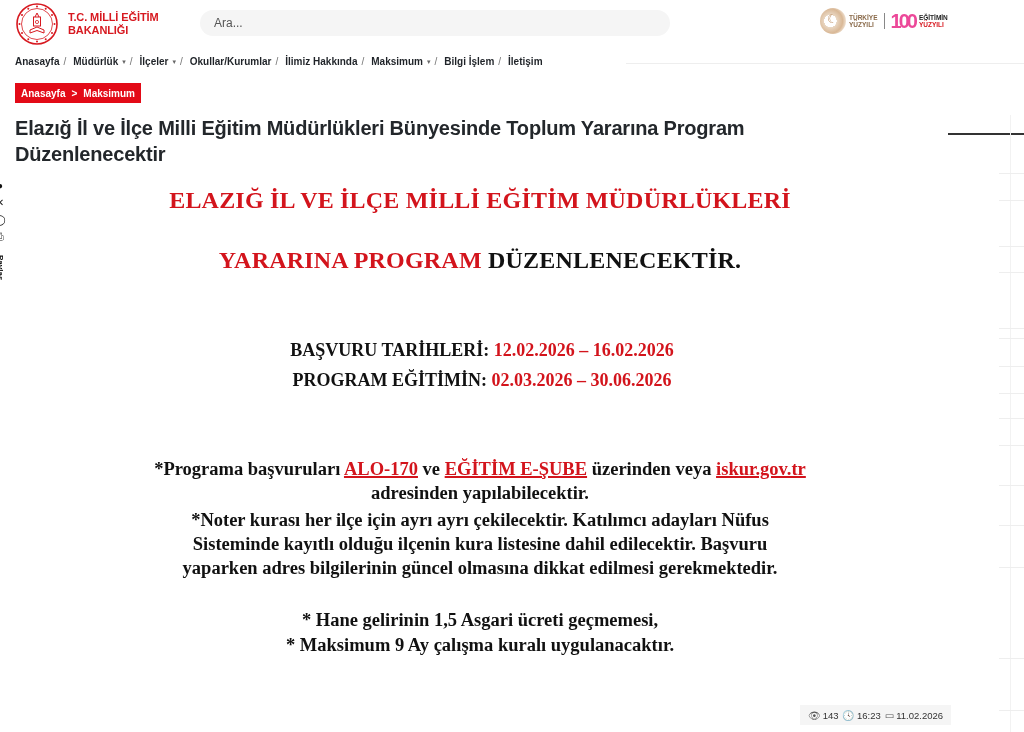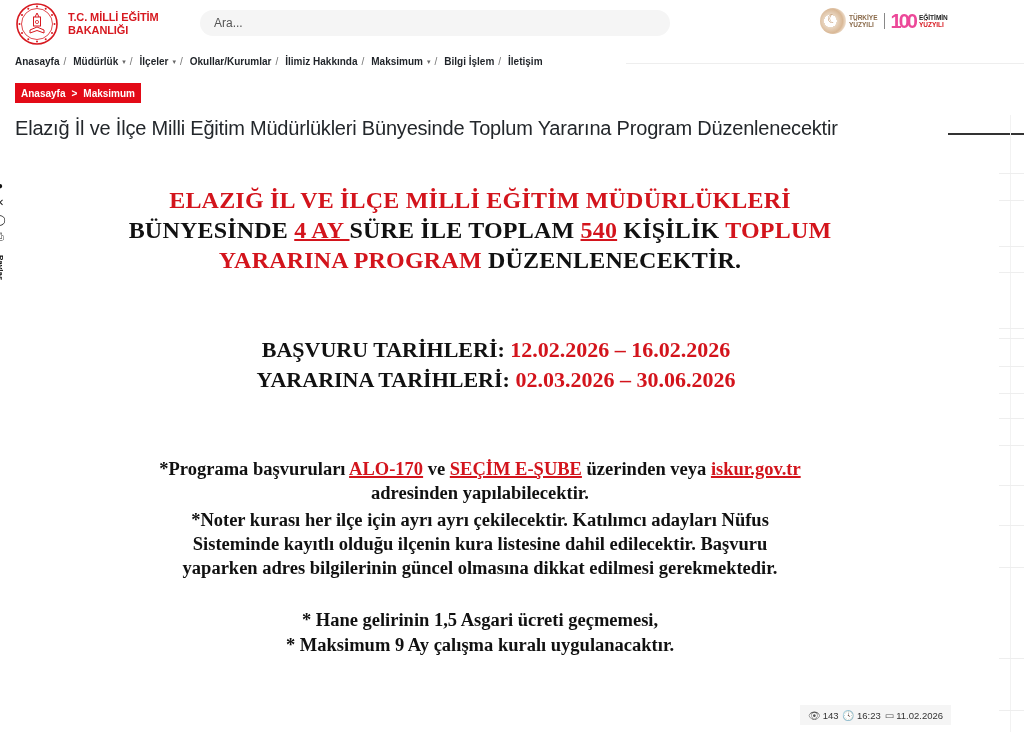--- a/index.html
+++ b/index.html
@@ -30,37 +30,37 @@
   .nav-sep { color: #777; font-weight: 400; margin: 0 7px 0 4px; }
   .caret { font-size: 7px; margin-left: 4px; color: #666; }
   .nav-line { position: absolute; left: 626px; top: 63px; width: 398px; height: 1px; background: #eeeeee; }
 
   
   .crumb { position: absolute; left: 15px; top: 83px; height: 20px; background: #e30a17; color: #fff; font-size: 10px; font-weight: 700; display: flex; align-items: center; padding: 0 6px; }
   .crumb span { cursor: pointer; }
   .crumb .gt { margin: 0 6px; cursor: default; }
 
   
-  .title { position: absolute; left: 15px; top: 115px; width: 880px; font-size: 20px; line-height: 26px; font-weight: 400; color: #23272b; letter-spacing: -0.2px; }
+  .title { position: absolute; left: 15px; top: 115px; width: 880px; font-size: 20px; line-height: 26px; font-weight: 700; color: #23272b; letter-spacing: -0.2px; }
   .title-rule { position: absolute; left: 948px; top: 133px; width: 76px; height: 2px; background: #333; }
 
   
   .share-rail { position: absolute; left: -6px; top: 180px; width: 12px; display: flex; flex-direction: column; align-items: center; gap: 6px; font-size: 10px; color: #111; }
   .share-rail .vert { writing-mode: vertical-rl; font-size: 8px; font-weight: 700; margin-top: 6px; }
 
   
   .right-rail { position: absolute; left: 1010px; top: 115px; width: 1px; height: 617px; background: #f2f2f2; }
   .right-tick { position: absolute; left: 999px; width: 25px; height: 1px; background: #eeeeee; }
 
   
   .announce { position: absolute; left: 40px; top: 170px; width: 880px; height: 520px; font-family: "Liberation Serif", "DejaVu Serif", serif; font-weight: 700; color: #111; text-align: center; }
   .red { color: #d3141c; }
   .u { text-decoration: underline; text-decoration-thickness: 2px; }
   .a1 { position: absolute; left: 0; width: 880px; font-size: 24px; line-height: 30px; letter-spacing: 0.2px; }
-  .a2 { position: absolute; left: 16px; width: 880px; font-size: 22px; line-height: 30px; }
+  .a2 { position: absolute; left: 2px; width: 880px; font-size: 18px; line-height: 30px; }
   .a3 { position: absolute; left: 0; width: 880px; font-size: 18.5px; line-height: 24.5px; }
   .a4 { position: absolute; left: 0; width: 880px; font-size: 18.5px; line-height: 26px; }
 
   
   .meta { position: absolute; left: 800px; top: 705px; height: 20px; background: #f5f5f5; display: flex; align-items: center; padding: 0 8px; font-size: 9.5px; color: #333; gap: 4px; }
   .meta .ic { font-size: 10px; color: #555; }
   .meta .grp { display: flex; align-items: center; gap: 2px; }
 </style>
 </head>
 <body>
@@ -185,36 +185,33 @@
 <div class="right-tick" style="top:418px"></div>
 <div class="right-tick" style="top:445px"></div>
 <div class="right-tick" style="top:485px"></div>
 <div class="right-tick" style="top:525px"></div>
 <div class="right-tick" style="top:567px"></div>
 <div class="right-tick" style="top:658px"></div>
 <div class="right-tick" style="top:710px"></div>
 
 <div class="announce">
   <div class="a1 red" style="top:15px">ELAZIĞ İL VE İLÇE MİLLİ EĞİTİM MÜDÜRLÜKLERİ</div>
-  <div class="a1" style="top:45px">
-    <span>BÜNYESİNDE </span><span class="red u">4 AY </span><span>SÜRE İLE TOPLAM </span><span class="red u">540</span><span> KİŞİLİK </span><span class="red">TOPLUM</span>
-  </div>
   <div class="a1" style="top:75px">
     <span class="red">YARARINA PROGRAM</span><span> DÜZENLENECEKTİR.</span>
   </div>
 
   <div class="a2" style="top:165px">
     <span>BAŞVURU TARİHLERİ: </span><span class="red">12.02.2026 – 16.02.2026</span>
   </div>
   <div class="a2" style="top:195px">
-    <span>YARARINA TARİHLERİ: </span><span class="red">02.03.2026 – 30.06.2026</span>
+    <span>PROGRAM EĞİTİMİN: </span><span class="red">02.03.2026 – 30.06.2026</span>
   </div>
 
   <div class="a3" style="top:287px">
-    <span>*Programa başvuruları </span><span class="red u">ALO-170</span><span> ve </span><span class="red u">SEÇİM E-ŞUBE</span><span> üzerinden veya </span><span class="red u">iskur.gov.tr</span>
+    <span>*Programa başvuruları </span><span class="red u">ALO-170</span><span> ve </span><span class="red u">EĞİTİM E-ŞUBE</span><span> üzerinden veya </span><span class="red u">iskur.gov.tr</span>
   </div>
   <div class="a3" style="top:311px">adresinden yapılabilecektir.</div>
   <div class="a3" style="top:362px">Sisteminde kayıtlı olduğu ilçenin kura listesine dahil edilecektir. Başvuru</div>
   <div class="a3" style="top:338px">*Noter kurası her ilçe için ayrı ayrı çekilecektir. Katılımcı adayları Nüfus</div>
   <div class="a3" style="top:386px">yaparken adres bilgilerinin güncel olmasına dikkat edilmesi gerekmektedir.</div>
 
   <div class="a4" style="top:437px">* Hane gelirinin 1,5 Asgari ücreti geçmemesi,</div>
   <div class="a4" style="top:462px">* Maksimum 9 Ay çalışma kuralı uygulanacaktır.</div>
 </div>
 

